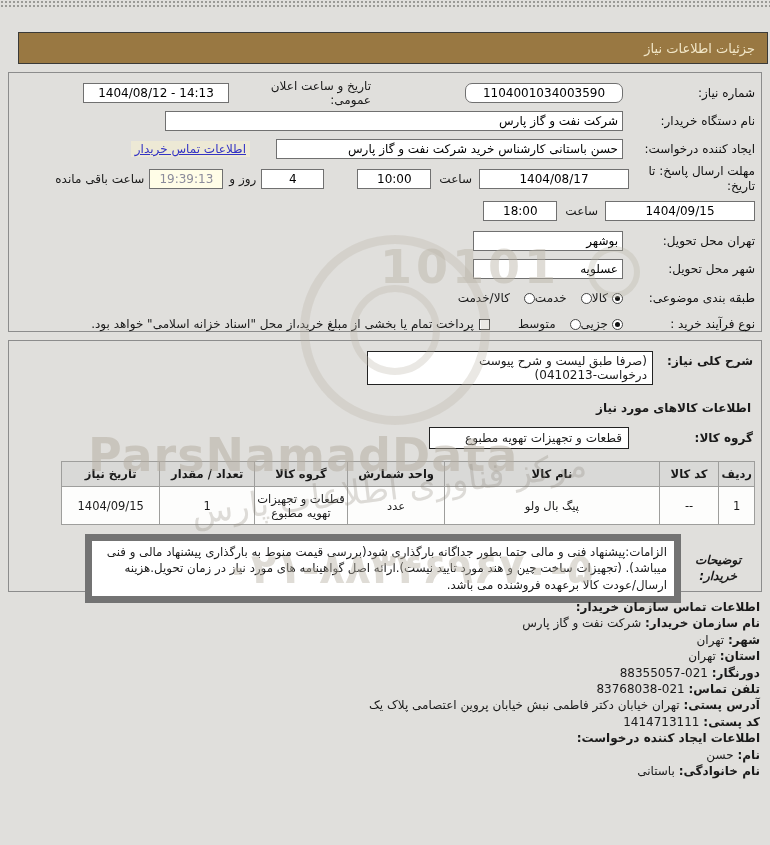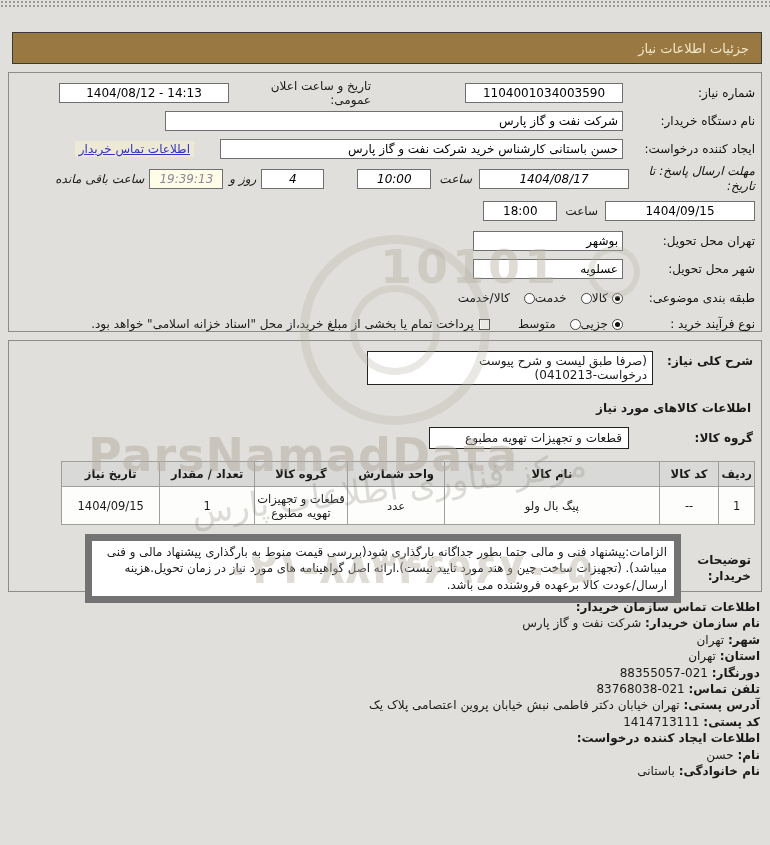--- a/index.html
+++ b/index.html
@@ -9,21 +9,21 @@
     font-family:"DejaVu Sans","Liberation Sans",sans-serif;
     font-size:12px; color:#1a1a1a;
     position:relative; overflow:hidden;
   }
   .dots {
     position:absolute; top:0; left:0; width:770px; height:8px;
     background-image:radial-gradient(#9a9a96 0.8px, transparent 0.9px);
     background-size:4px 4px;
   }
   .titlebar {
-    position:absolute; top:32px; left:12px; width:750px; height:32px;
+    position:absolute; top:32px; left:18px; width:750px; height:32px;
     background:#997842; border:1px solid #3a3a38;
     color:#F2E7C8; display:flex; align-items:center; justify-content:flex-end;
     padding:0 12px; font-size:13px;
   }
   .panel {
     position:absolute; left:8px; width:754px;
     border:1px solid #8c8c8c; background:transparent;
   }
   .panel1 { top:72px; height:260px; padding:6px 4px 0 4px; }
   .panel2 { top:340px; height:252px; padding:8px 4px 0 4px; }
@@ -54,21 +54,21 @@
   .grouprow { display:flex; direction:rtl; align-items:center; padding:2px 4px 8px 4px; }
   .group-box { background:#fff; border:1px solid #222; padding:3px 6px; width:200px;
     margin-right:52px; text-align:right; direction:rtl; }
   table.items { direction:rtl; border-collapse:collapse; margin:4px 12px 0 auto; margin-left:48px;
     width:694px; background:#fdfdfc; }
   table.items th { background:#d9d9d7; border:1px solid #9e9e9c; font-weight:bold;
     font-size:11.5px; padding:5px 2px; }
   table.items td { border:1px solid #9e9e9c; font-size:11.5px; padding:4px 2px;
     text-align:center; height:38px; }
   .remarks-row { display:flex; direction:rtl; align-items:center; margin-top:9px; padding:0 6px 0 0; }
-  .remarks-lbl { width:66px; flex-shrink:0; font-weight:bold; text-align:right; line-height:1.35; }
+  .remarks-lbl { width:66px; flex-shrink:0; font-weight:bold; text-align:center; line-height:1.35;font-style:italic; }
   .remarks-box { background:#fff; border:7px solid #737373; margin-right:4px; margin-left:72px;
     flex:1; padding:3px 7px; text-align:right; direction:rtl; font-size:11.8px; line-height:1.38; }
   
   .contact { position:absolute; top:599px; right:10px; left:10px; direction:rtl;
     text-align:right; line-height:16.4px; font-size:12px; }
   
   .wm { position:absolute; inset:0; pointer-events:none; z-index:6;border-radius:9px; }
   .wm-brand { position:absolute; top:428px; left:88px; font-size:46px; font-weight:bold;
     color:#b4ada0; opacity:.5; letter-spacing:1px; }
   .wm-phone { position:absolute; top:544px; left:225px; font-size:42px; font-weight:bold;
@@ -91,39 +91,39 @@
 <div class="dots"></div>
 
 <div class="titlebar">
   <span>جزئیات اطلاعات نیاز</span>
 </div>
 
 <div class="panel panel1">
 
   <div class="row">
     <div class="lbl">شماره نیاز:</div>
-    <div class="field center ltr" style="width:158px;">1104001034003590</div>
+    <div class="field center ltr" style="width:158px;border-radius:7px;">1104001034003590</div>
     <div class="sp" style="width:94px;"></div>
     <div style="text-align:right; width:142px; flex-shrink:0;padding-left:32px;">تاریخ و ساعت اعلان عمومی:</div>
-    <div class="field center ltr" style="width:170px;">1404/08/12 - 14:13</div>
+    <div class="field center ltr" style="width:146px;">1404/08/12 - 14:13</div>
   </div>
 
   <div class="row">
     <div class="lbl">نام دستگاه خریدار:</div>
     <div class="field" style="width:458px;">شرکت نفت و گاز پارس</div>
   </div>
 
   <div class="row">
     <div class="lbl">ایجاد کننده درخواست:</div>
-    <div class="field" style="width:403px;">حسن باستانی کارشناس خرید شرکت نفت و گاز پارس</div>
+    <div class="field" style="width:347px;">حسن باستانی کارشناس خرید شرکت نفت و گاز پارس</div>
     <div class="sp" style="width:26px;"></div>
     <a class="link" href="#">اطلاعات تماس خریدار</a>
   </div>
 
-  <div class="row" style="min-height:32px;font-style:italic;">
+  <div class="row" style="min-height:32px;">
     <div class="lbl" style="width:126px;">مهلت ارسال پاسخ: تا تاریخ:</div>
     <div class="field center ltr" style="width:150px;">1404/08/17</div>
     <div class="sp" style="width:7px;"></div>
     <span>ساعت</span>
     <div class="sp" style="width:8px;"></div>
     <div class="field center ltr" style="width:74px;">10:00</div>
     <div class="sp" style="width:33px;"></div>
     <div class="field center ltr" style="width:63px;">4</div>
     <div class="sp" style="width:5px;"></div>
     <span>روز و</span>

